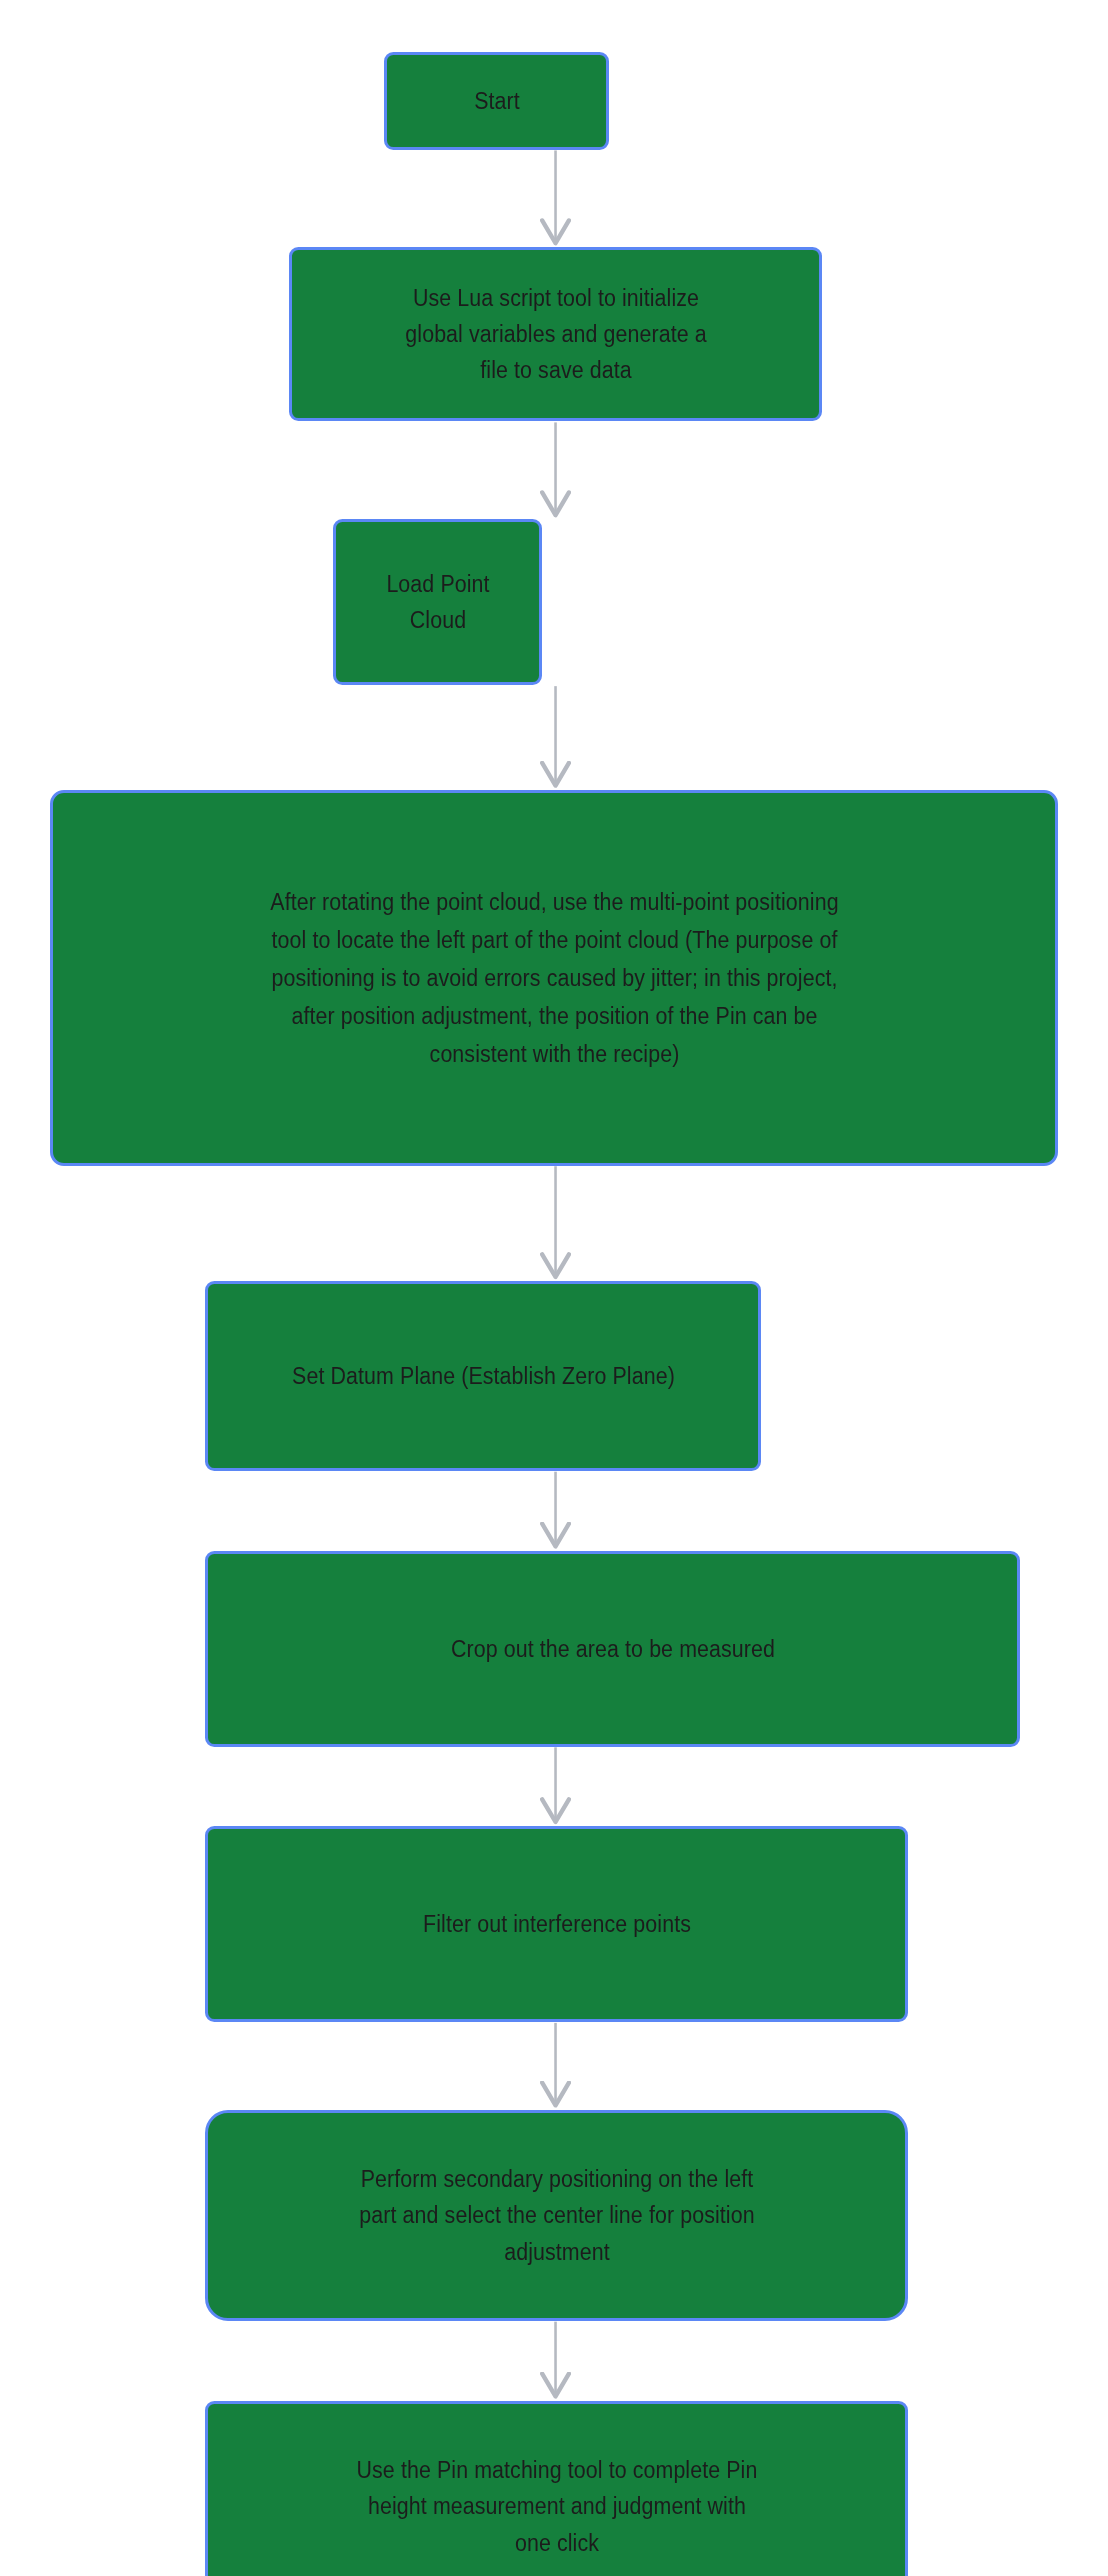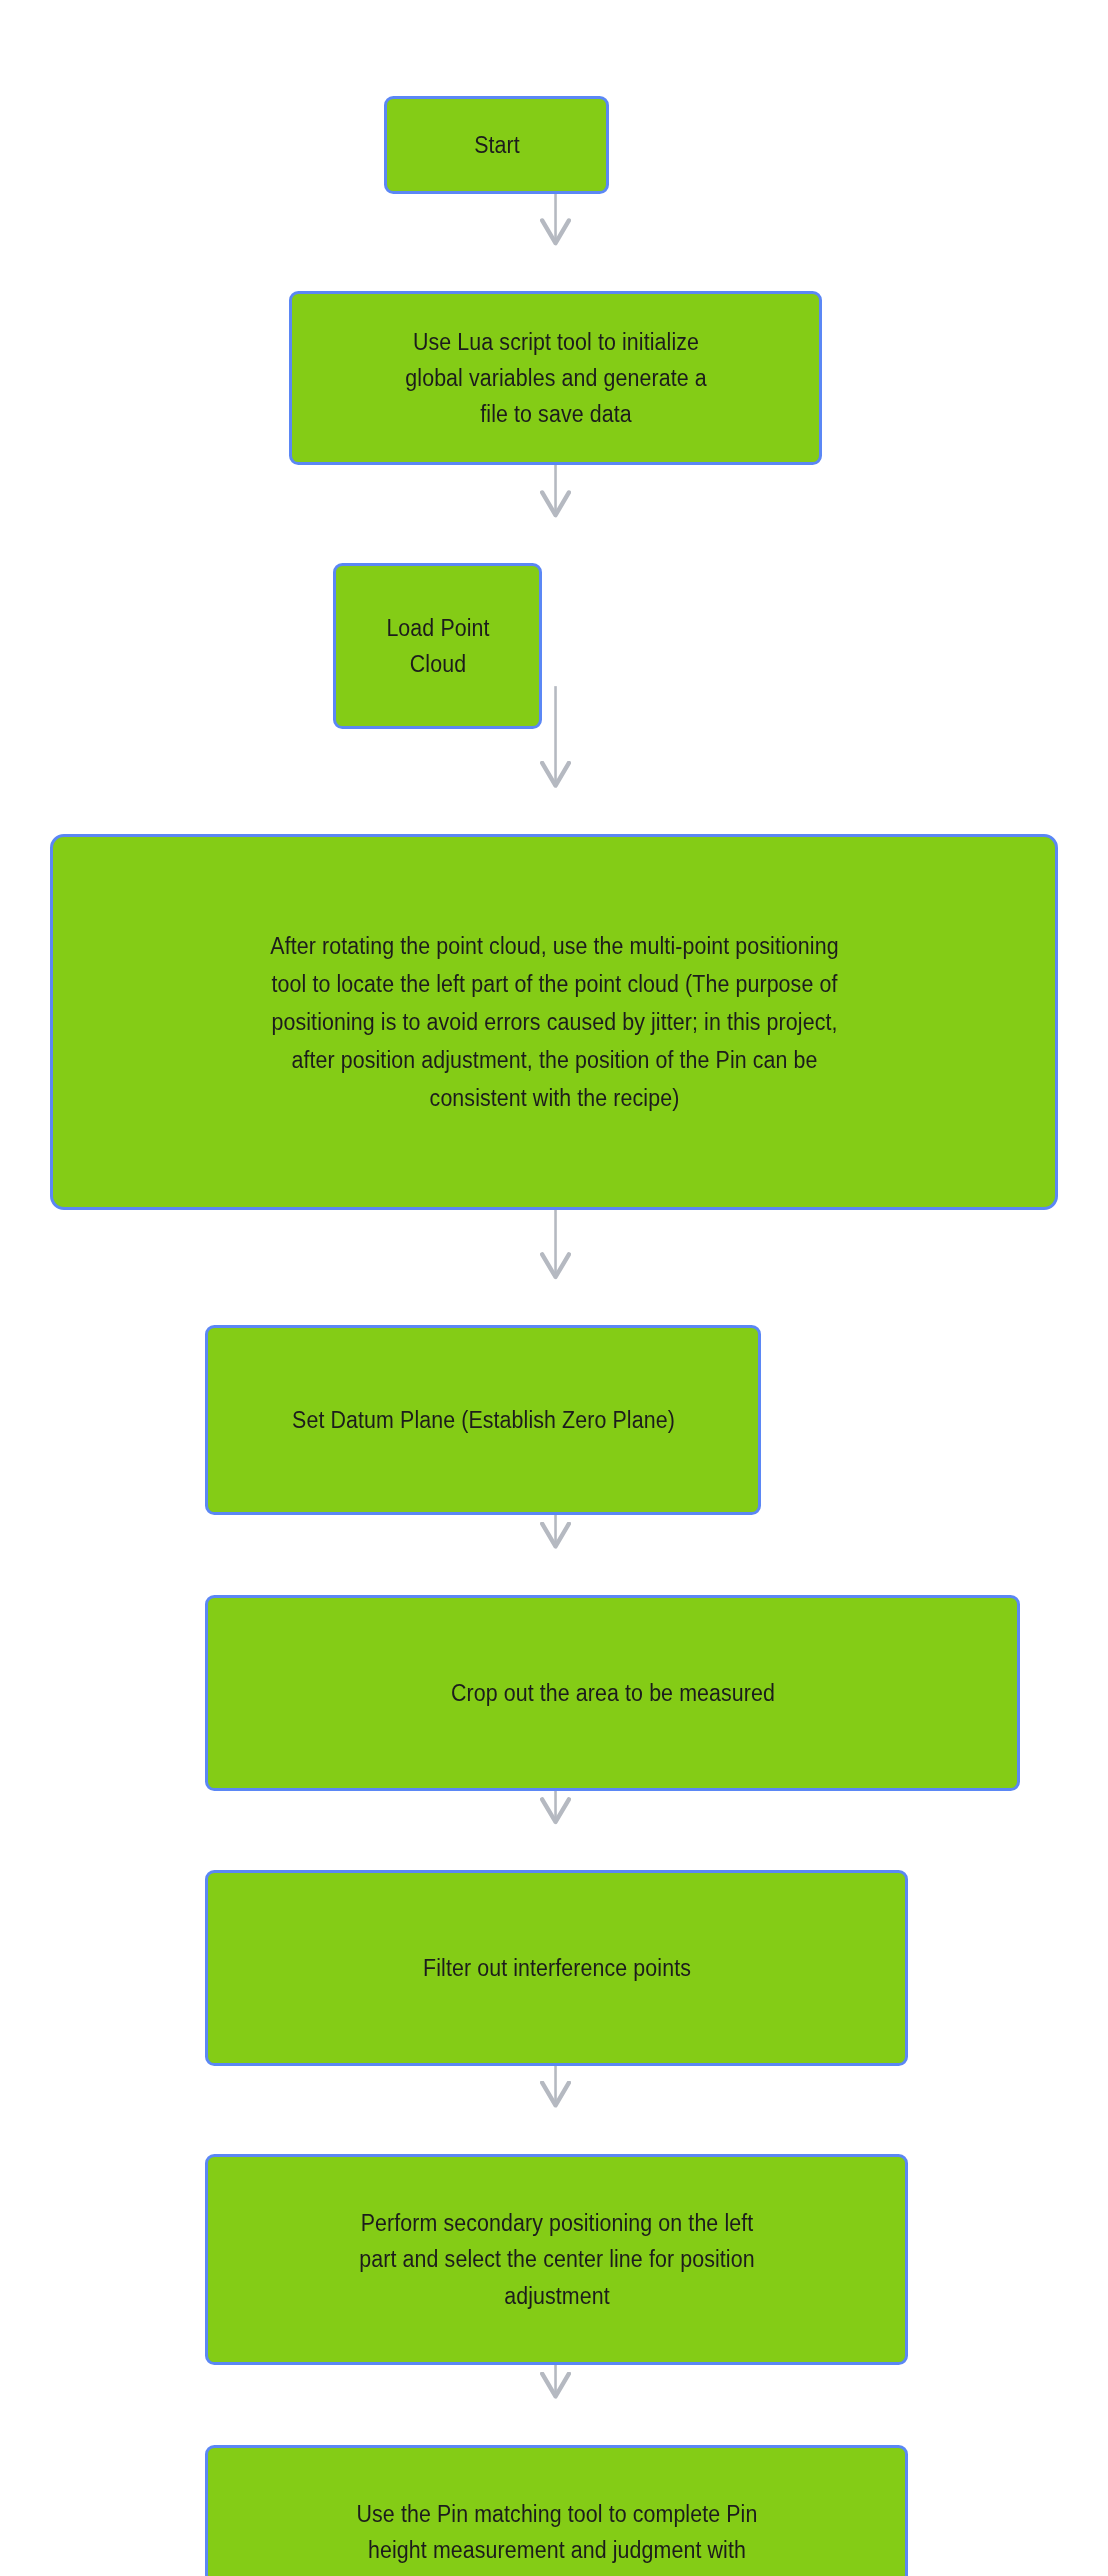--- a/index.html
+++ b/index.html
@@ -29,53 +29,52 @@
     left: 0;
     top: 0;
     width: 1109px;
     height: 3202px;
     pointer-events: none;
   }
 
   .node {
     position: absolute;
     box-sizing: border-box;
-    background: #84cc16;
+    background: #15803d;
     border: 3.1px solid #5b87f5;
     border-radius: 9.3px;
     display: flex;
     align-items: center;
     justify-content: center;
     text-align: center;
     color: #1c1c1c;
     font-size: 23px;
     line-height: 1.58;
     letter-spacing: 0.1px;
     padding: 5.2px 17.5px;
-    margin-top: 44px;
     -webkit-font-smoothing: antialiased;
   }
 
   .node .node-label {
     display: block;
     width: 100%;
     white-space: pre-line;
     transform: scaleX(0.93);
     transform-origin: center center;
   }
 
   
   #node-start        { left: 384px;  top: 52px;  width: 225px;  height: 98px; }
   #node-lua-init     { left: 289px;  top: 247px;  width: 533px; height: 174px; }
   #node-load-cloud   { left: 333px;  top: 519px; width: 209px;  height: 166px; }
   #node-position     { left: 50px;   top: 790px; width: 1008px; height: 376px; border-radius: 14px; }
   #node-datum        { left: 205px;  top: 1281px; width: 556px; height: 190px; }
   #node-crop         { left: 205px;  top: 1551px; width: 815px; height: 196px; }
   #node-filter       { left: 205px;  top: 1826px; width: 703px; height: 196px; justify-content: center; }
-  #node-secondary    { left: 205px;  top: 2110px; width: 703px; height: 211px; }
+  #node-secondary    { left: 205px;  top: 2110px; width: 703px; height: 211px; border-radius: 23px; }
   #node-pin-match    { left: 205px;  top: 2401px; width: 703px; height: 211px; }
 
   .node-position-box .node-label { line-height: 1.66; }
 </style>
 </head>
 <body>
 
 <div id="flow-canvas">
 
   <svg class="edge-layer" viewBox="0 0 2152 6216" width="1109" height="3202" xmlns="http://www.w3.org/2000/svg">

